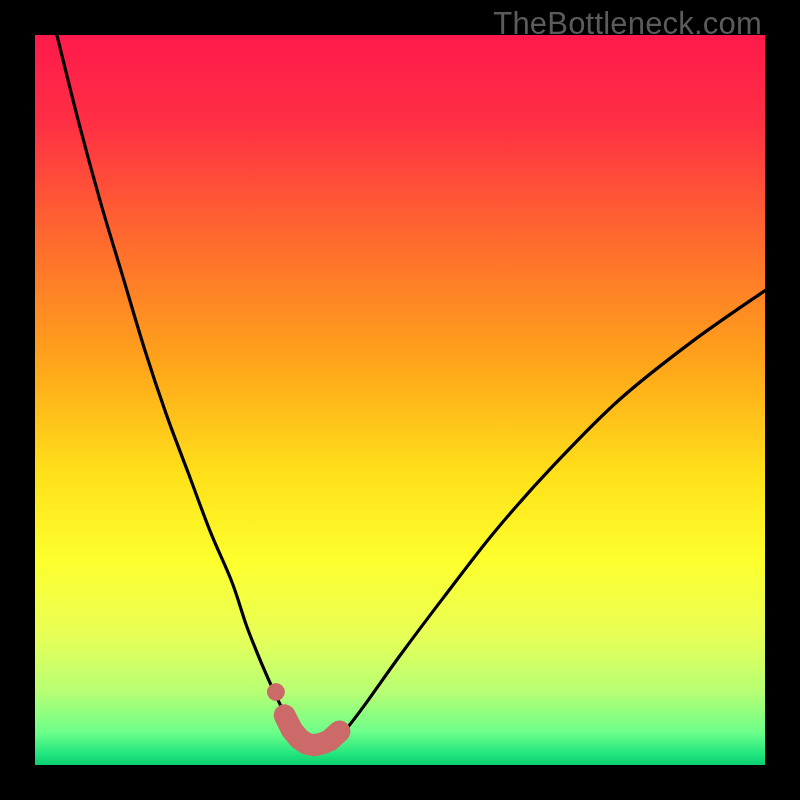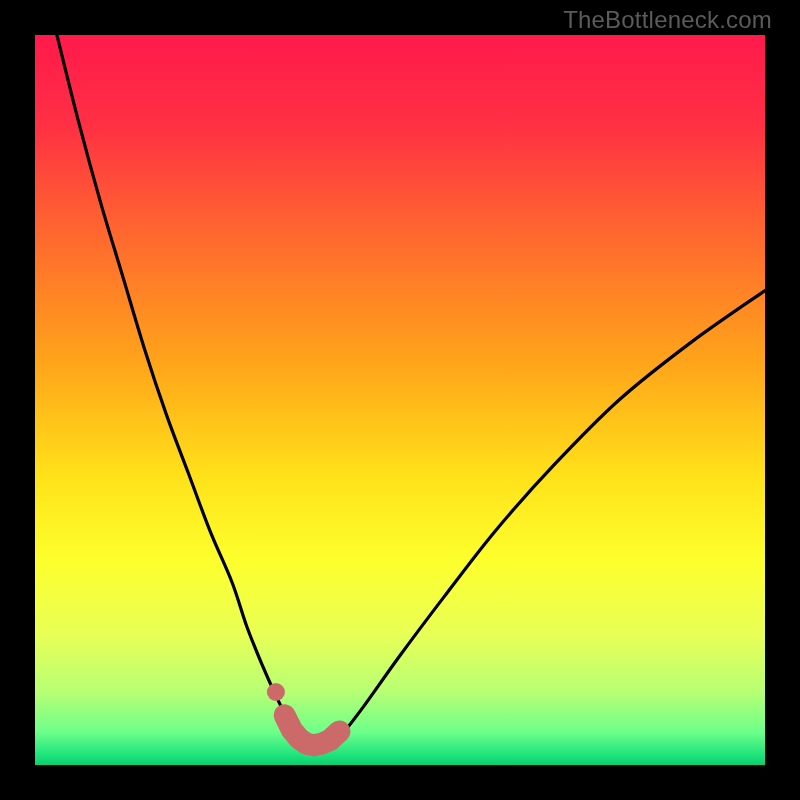--- a/index.html
+++ b/index.html
@@ -26,23 +26,23 @@
     height: 730px;
     overflow: hidden;
   }
   .gradient {
     position: absolute;
     left: 0; top: 0; right: 0; bottom: 0;
   }
   .watermark {
     position: absolute;
     top: 6px;
-    right: 28px;
+    right: 38px;
     color: #5b5b5b;
-    font-size: 24px;
+    font-size: 31px;
     font-weight: 500;
     letter-spacing: 0.2px;
     user-select: none;
   }
   svg.curve {
     position: absolute;
     left: 0; top: 0;
     width: 730px;
     height: 730px;
     overflow: visible;

